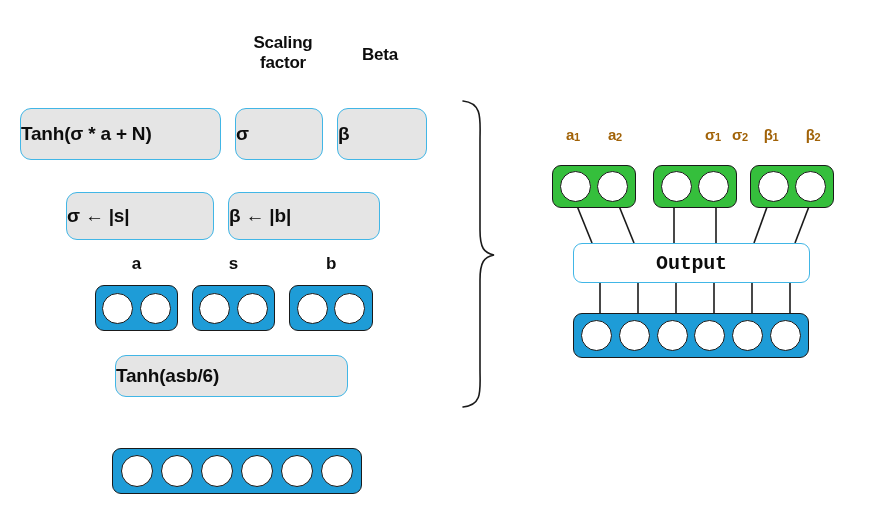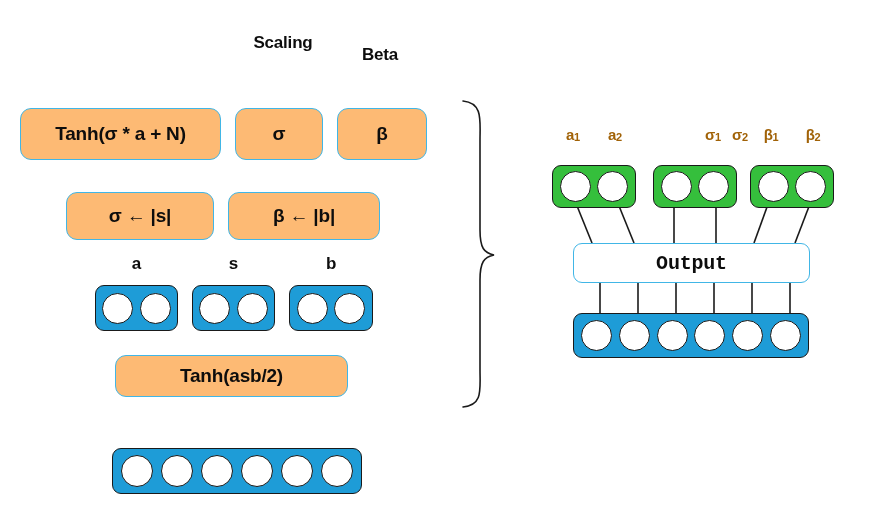--- a/index.html
+++ b/index.html
@@ -22,26 +22,26 @@
     font-weight: bold;
     font-size: 17px;
     color: #0d0d0d;
     text-align: center;
     line-height: 1.18;
     letter-spacing: -0.2px;
   }
   .eq-box {
     position: absolute;
     box-sizing: border-box;
-    background: #fdba74;
+    background: #e5e5e5;
     border: 1.6px solid #41b6e6;
     border-radius: 11px;
     display: flex;
     align-items: center;
-    justify-content: center;
+    justify-content: flex-start;
     font-weight: bold;
     font-size: 19px;
     color: #0d0d0d;
     letter-spacing: -0.2px;
   }
   .eq-box.big { font-size: 19px; }
   .node-group {
     position: absolute;
     box-sizing: border-box;
     border-radius: 9px;
@@ -101,20 +101,21 @@
   }
 </style>
 </head>
 <body>
 
 <div id="canvas">
 
 
   <div class="col-header" style="left:230px; top:33px; width:106px;">
     <div>Scaling</div>
+    <div>factor</div>
   </div>
 
   <div class="col-header" style="left:336px; top:45px; width:88px;">
     <span>Beta</span>
   </div>
 
   <div class="eq-box big" style="left:20px; top:108px; width:201px; height:52px;">
     <span>Tanh(σ * a + N)</span>
   </div>
 
@@ -151,21 +152,21 @@
   <div class="node-group blue" style="left:192px; top:285px; width:83px; height:46px;">
     <span class="node" style="width:31px;height:31px;"></span>
     <span class="node" style="width:31px;height:31px;"></span>
   </div>
   <div class="node-group blue" style="left:289px; top:285px; width:84px; height:46px;">
     <span class="node" style="width:31px;height:31px;"></span>
     <span class="node" style="width:31px;height:31px;"></span>
   </div>
 
   <div class="eq-box big" style="left:115px; top:355px; width:233px; height:42px;">
-    <span>Tanh(asb/2)</span>
+    <span>Tanh(asb/6)</span>
   </div>
 
 
   <div class="node-group blue" style="left:112px; top:448px; width:250px; height:46px;">
     <span class="node" style="width:32px;height:32px;"></span>
     <span class="node" style="width:32px;height:32px;"></span>
     <span class="node" style="width:32px;height:32px;"></span>
     <span class="node" style="width:32px;height:32px;"></span>
     <span class="node" style="width:32px;height:32px;"></span>
     <span class="node" style="width:32px;height:32px;"></span>

